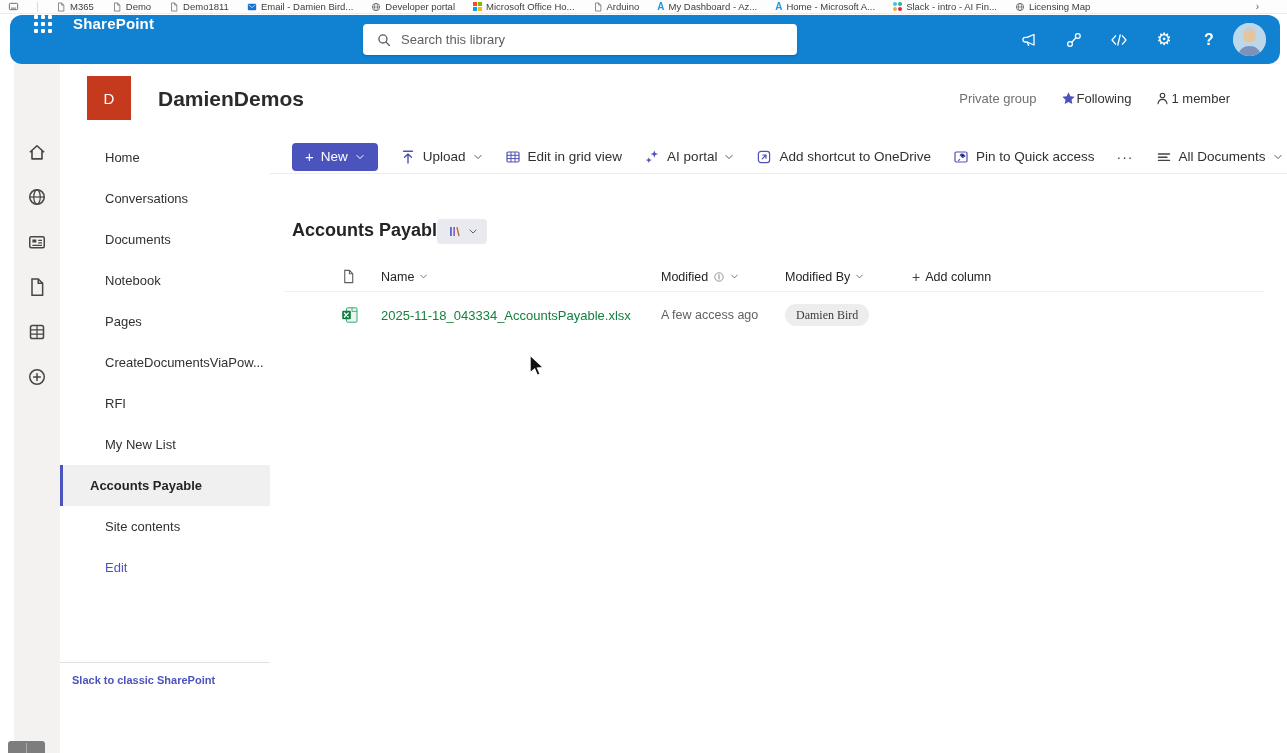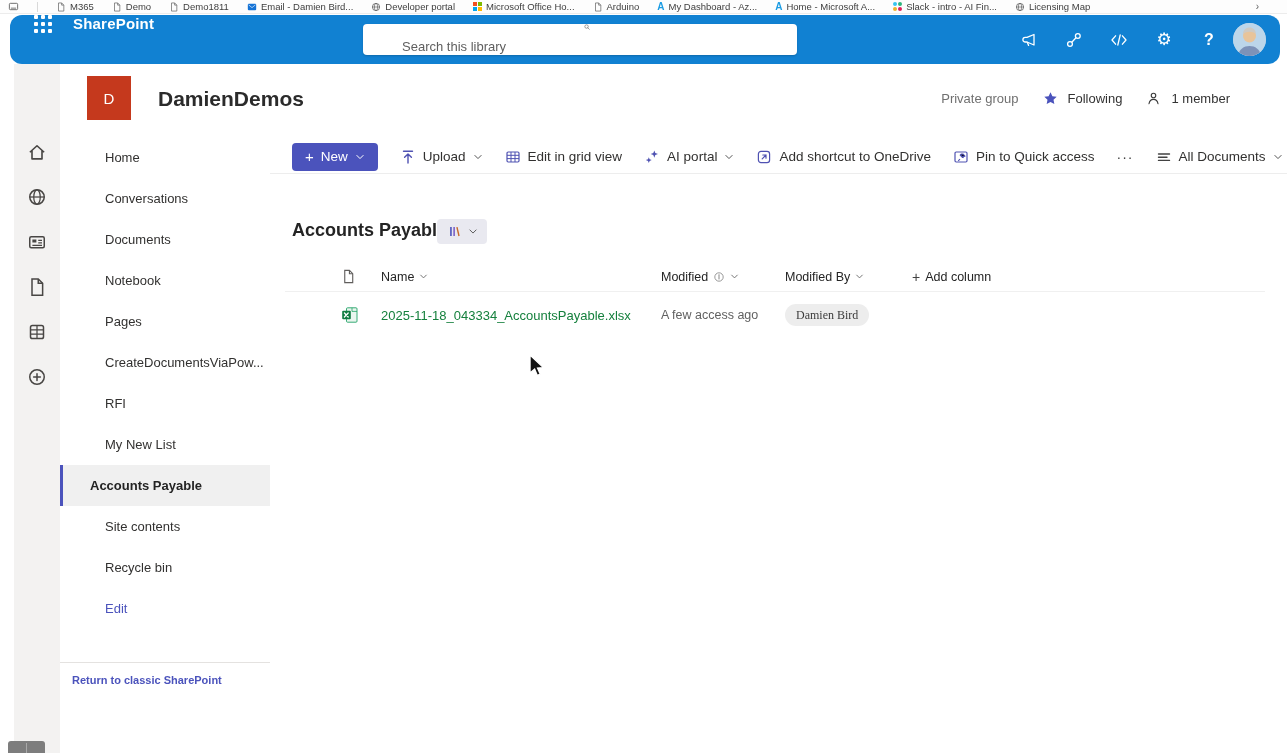--- a/index.html
+++ b/index.html
@@ -23,39 +23,39 @@
 
   
   .suitebar{position:absolute;left:10px;top:15px;width:1270px;height:49px;background:#1181d2;
             border-radius:12px;display:flex;color:#fff;}
   .waffle{display:grid;grid-template-columns:repeat(3,4px);grid-template-rows:repeat(3,4px);
           gap:3px;margin-left:24px;cursor:pointer;}
   .waffle i{background:#fff;border-radius:1px;display:block;}
   .appname{font-size:15px;font-weight:bold;margin-left:21px;letter-spacing:.2px;cursor:pointer;}
   .searchbox{position:absolute;left:353px;top:9px;width:434px;height:31px;background:#fff;
              border-radius:4px;display:flex;align-items:center;gap:8px;padding-left:14px;
-             box-sizing:border-box;box-shadow:0 1px 2px rgba(0,0,0,.18);flex-direction:column;}
+             box-sizing:border-box;box-shadow:0 1px 2px rgba(0,0,0,.18);}
   .searchbox svg{width:14px;height:14px;color:#5b5b5b;}
   .searchbox input{border:none;outline:none;font-size:13px;width:370px;
                    font-family:"Liberation Sans",sans-serif;color:#333;background:transparent;}
   .searchbox input::placeholder{color:#5f5f5f;}
   .suite-icons{position:absolute;right:62px;top:0;height:49px;display:flex;align-items:center;gap:27px;}
   .suite-icons .si{width:18px;height:18px;color:#fff;cursor:pointer;display:flex;align-items:center;
                    justify-content:center;font-size:17px;}
   .suite-icons .si svg{width:18px;height:18px;}
   .avatar{position:absolute;right:14px;top:8px;width:33px;height:33px;border-radius:50%;
           overflow:hidden;cursor:pointer;background:#9ec7e8;}
 
   
   .sitelogo{position:absolute;left:87px;top:76px;width:44px;height:44px;background:#c5391d;
             color:#fff;font-size:15px;display:flex;align-items:center;justify-content:center;cursor:pointer;}
   .sitetitle{position:absolute;left:158px;top:87px;font-size:21px;font-weight:bold;color:#2b2b2b;cursor:pointer;}
   .sitemeta{position:absolute;top:91px;right:57px;display:flex;align-items:center;gap:24px;font-size:13px;}
   .sitemeta .privacy{color:#707070;}
-  .meta-item{display:flex;align-items:center;gap:10px;cursor:pointer;color:#333;}
+  .meta-item{display:flex;align-items:center;gap:1px;cursor:pointer;color:#333;}
   .meta-item svg{width:15px;height:15px;}
 
   
   .rail{position:absolute;left:14px;top:64px;width:46px;height:689px;background:#f3f2f1;
         display:flex;flex-direction:column;align-items:center;padding-top:78px;box-sizing:border-box;gap:25px;}
   .rail .ri{width:20px;height:20px;color:#484644;cursor:pointer;}
   .rail .ri svg{width:20px;height:20px;}
 
   
   .nav{position:absolute;left:60px;top:134px;width:210px;height:619px;background:#fff;font-size:13px;}
@@ -403,24 +403,23 @@
     <div class="nav-item">Home</div>
     <div class="nav-item">Conversations</div>
     <div class="nav-item">Documents</div>
     <div class="nav-item">Notebook</div>
     <div class="nav-item">Pages</div>
     <div class="nav-item">CreateDocumentsViaPow...</div>
     <div class="nav-item">RFI</div>
     <div class="nav-item">My New List</div>
     <div class="nav-item sel">Accounts Payable</div>
     <div class="nav-item">Site contents</div>
-    <div class="nav-item">Recycle bin</div>
     <div class="nav-item linkish">Edit</div>
     <div class="nav-divider"></div>
-    <div class="nav-return">Return to classic SharePoint</div>
+    <div class="nav-return">Slack to classic SharePoint</div>
   </div>
 
   <div class="cmdbar">
     <button class="btn-new">
       <span style="font-size:15px;line-height:15px">+</span>
       <span>New</span>
       <svg class="chev">
           <use href="#s-chev"></use>
         </svg>
     </button>

